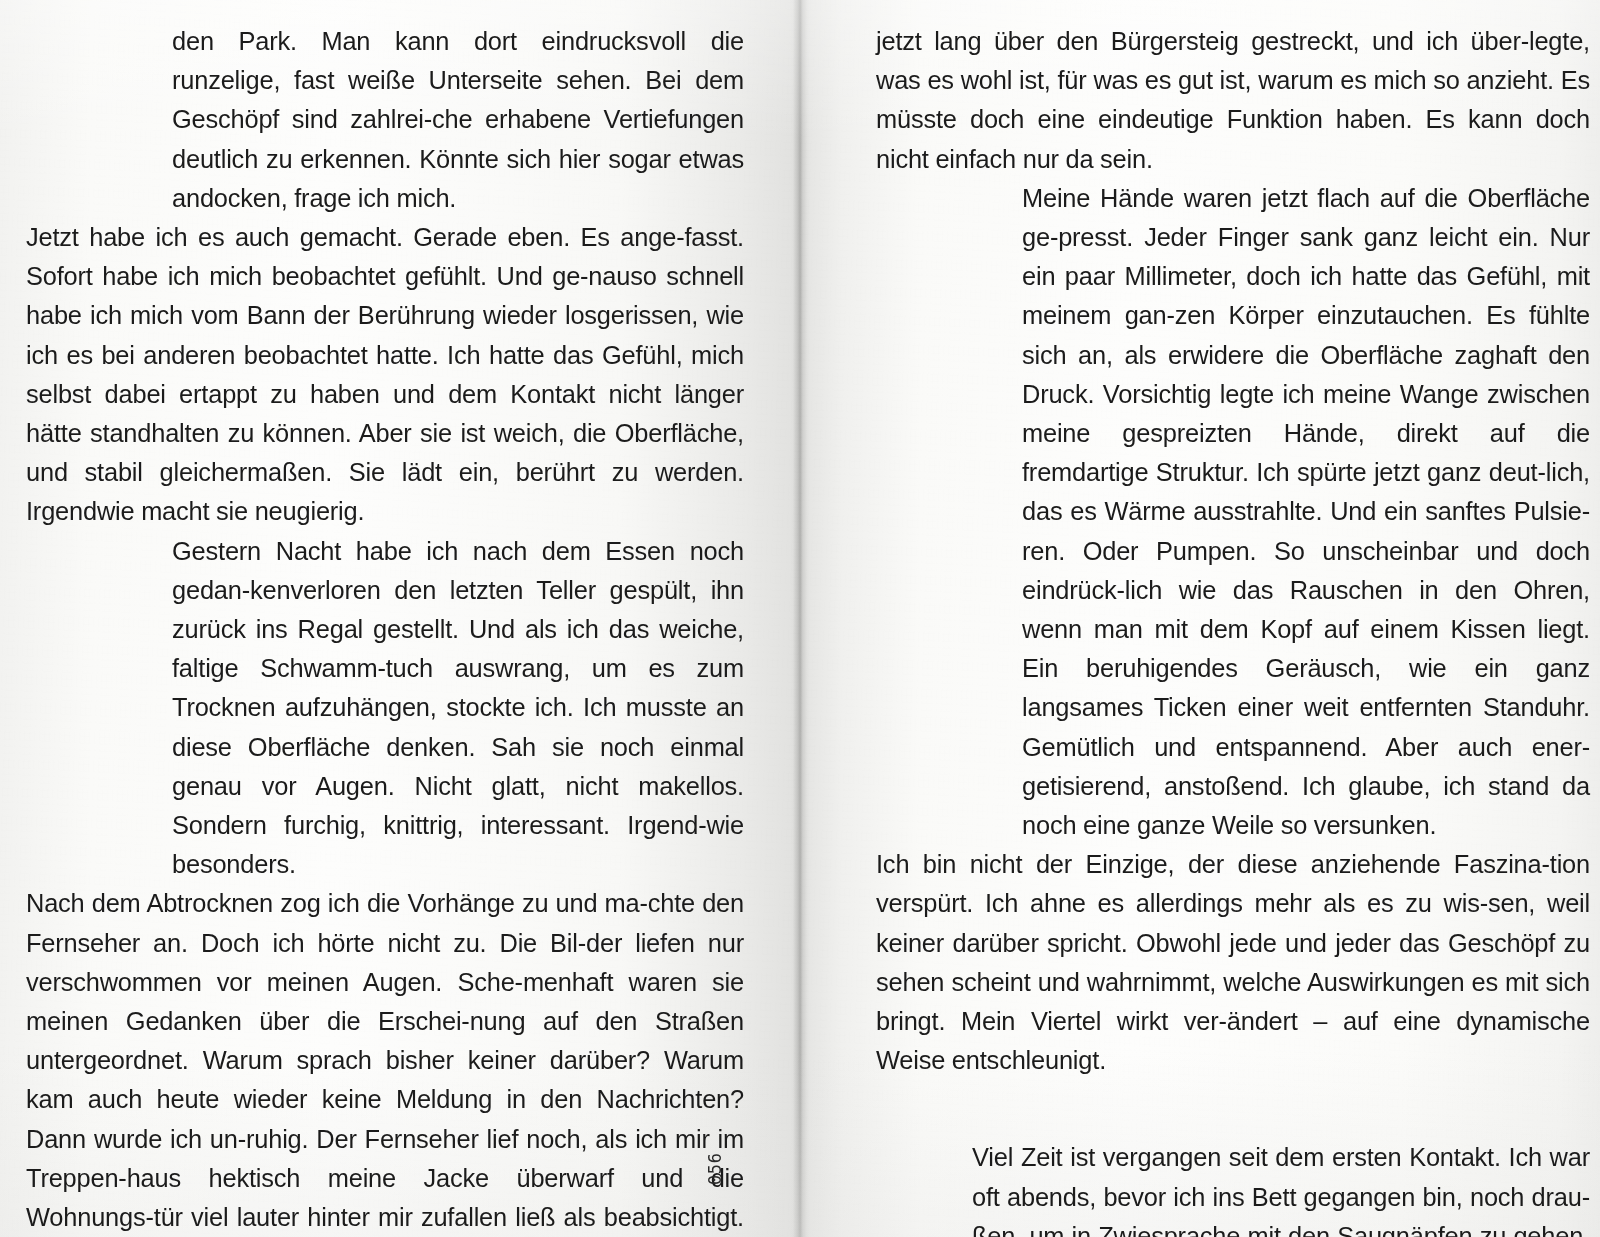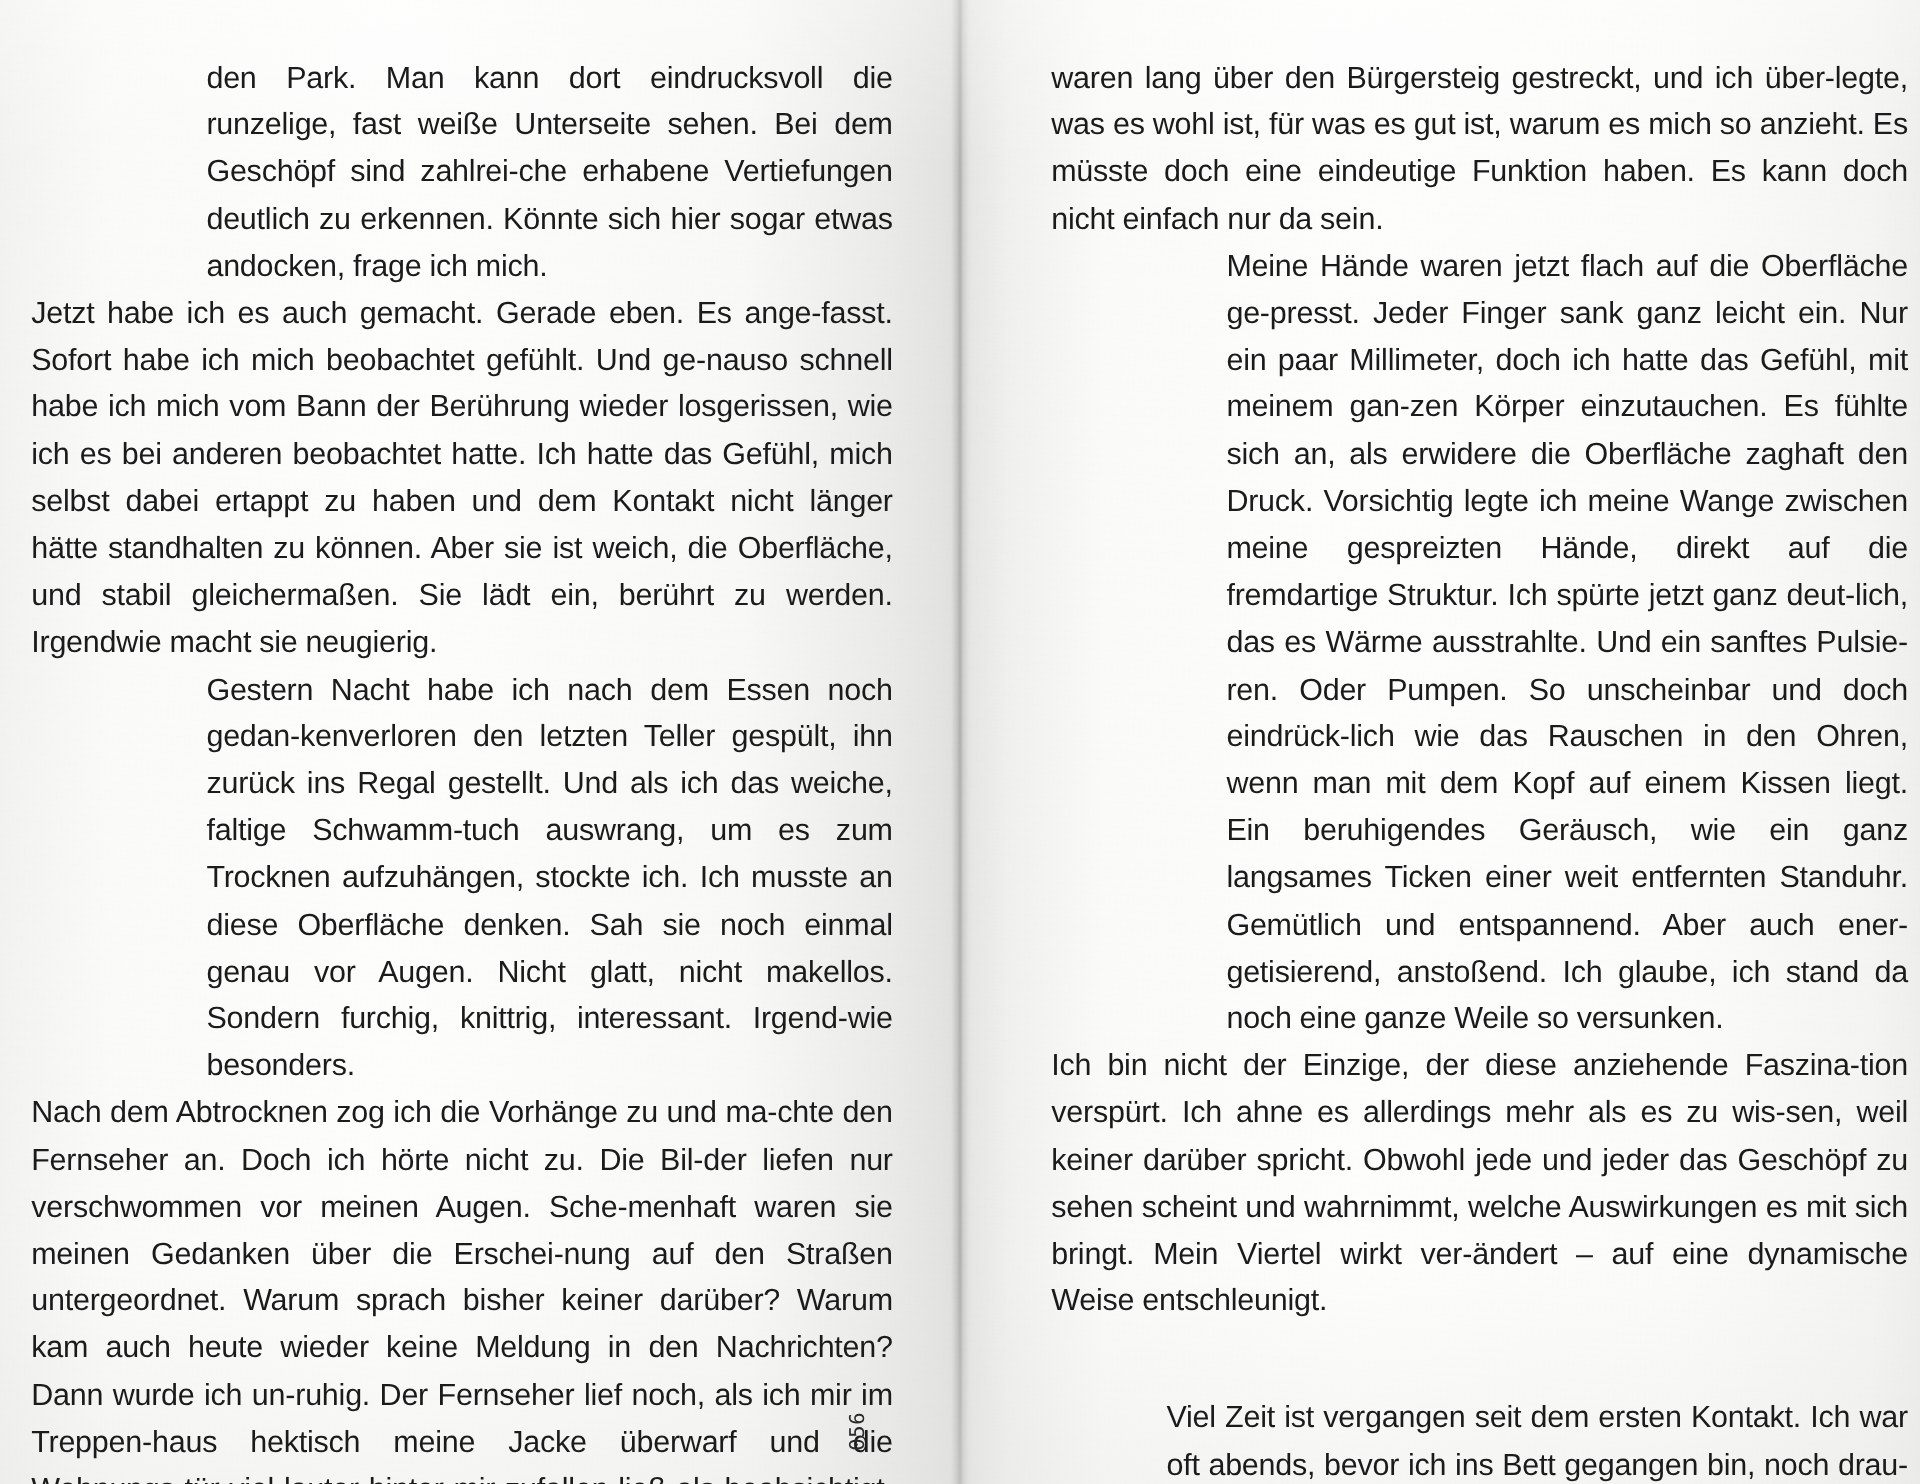--- a/index.html
+++ b/index.html
@@ -81,21 +81,20 @@
     background-image:
       repeating-linear-gradient(92deg, rgba(0,0,0,0.012) 0px, rgba(0,0,0,0) 2px, rgba(0,0,0,0) 5px),
       repeating-linear-gradient(3deg, rgba(0,0,0,0.010) 0px, rgba(0,0,0,0) 3px, rgba(0,0,0,0) 7px);
   }
 
   
   .page {
     position: absolute;
     top: 0;
     height: 1083px;
-    margin-top: 24px;
   }
   .page.left  { left: 0;     width: 800px; }
   .page.right { left: 800px; width: 800px; }
 
   .textblock {
     position: absolute;
     color: #1b1b1b;
     font-size: 25.4px;
     line-height: 39.2px;
     text-align: justify;
@@ -168,21 +167,21 @@
 
     </div>
 
     <div class="folio" id="folio-left">056</div>
   </div>
 
   <div class="page right">
 
     <div class="textblock" id="right-col">
 
-      <p class="flush">waren lang über den Bürgersteig gestreckt, und ich über-legte, was es wohl ist, für was es gut ist, warum es mich so anzieht. Es müsste doch eine eindeutige Funktion haben. Es kann doch nicht einfach nur da sein.</p>
+      <p class="flush">jetzt lang über den Bürgersteig gestreckt, und ich über-legte, was es wohl ist, für was es gut ist, warum es mich so anzieht. Es müsste doch eine eindeutige Funktion haben. Es kann doch nicht einfach nur da sein.</p>
 
       <p class="indent-block">Meine Hände waren jetzt flach auf die Oberfläche ge-presst. Jeder Finger sank ganz leicht ein. Nur ein paar Millimeter, doch ich hatte das Gefühl, mit meinem gan-zen Körper einzutauchen. Es fühlte sich an, als erwidere die Oberfläche zaghaft den Druck. Vorsichtig legte ich meine Wange zwischen meine gespreizten Hände, direkt auf die fremdartige Struktur. Ich spürte jetzt ganz deut-lich, das es Wärme ausstrahlte. Und ein sanftes Pulsie-ren. Oder Pumpen. So unscheinbar und doch eindrück-lich wie das Rauschen in den Ohren, wenn man mit dem Kopf auf einem Kissen liegt. Ein beruhigendes Geräusch, wie ein ganz langsames Ticken einer weit entfernten Standuhr. Gemütlich und entspannend. Aber auch ener-getisierend, anstoßend. Ich glaube, ich stand da noch eine ganze Weile so versunken.</p>
 
       <p class="flush">Ich bin nicht der Einzige, der diese anziehende Faszina-tion verspürt. Ich ahne es allerdings mehr als es zu wis-sen, weil keiner darüber spricht. Obwohl jede und jeder das Geschöpf zu sehen scheint und wahrnimmt, welche Auswirkungen es mit sich bringt. Mein Viertel wirkt ver-ändert – auf eine dynamische Weise entschleunigt.</p>
 
       <div class="section-gap"></div>
 
       <p class="indent-block small">Viel Zeit ist vergangen seit dem ersten Kontakt. Ich war oft abends, bevor ich ins Bett gegangen bin, noch drau-ßen, um in Zwiesprache mit den Saugnäpfen zu gehen. Zu Fuß, auf dem Weg zur Bahn, lasse ich fast täglich meine Fingerspitzen beiläufig an der Oberfläche ent-langfahren – als würde ich es liebevoll streicheln. Manchmal stehe ich ein wenig früher auf oder lasse das Frühstück zu Hause weg, um noch zu einem der Arme zu gehen. Häufig treffe ich zufällig Nachbarn dort oder verabrede mich bewusst mit Freunden an einem freien Nachmittag.</p>
 
     </div>

